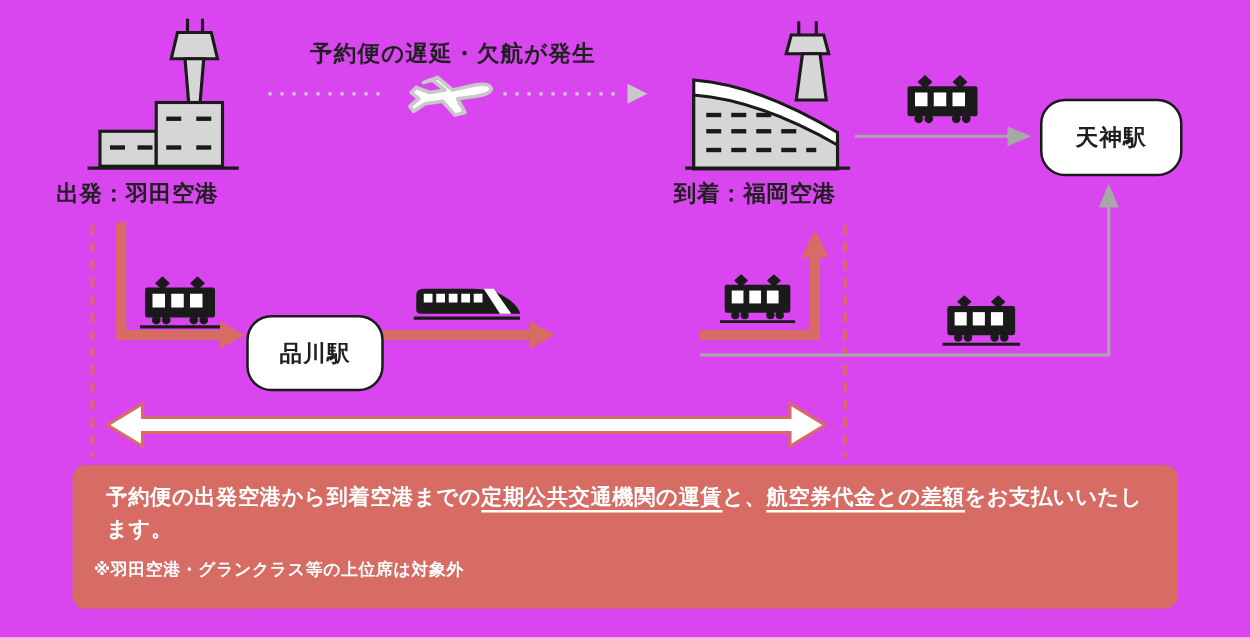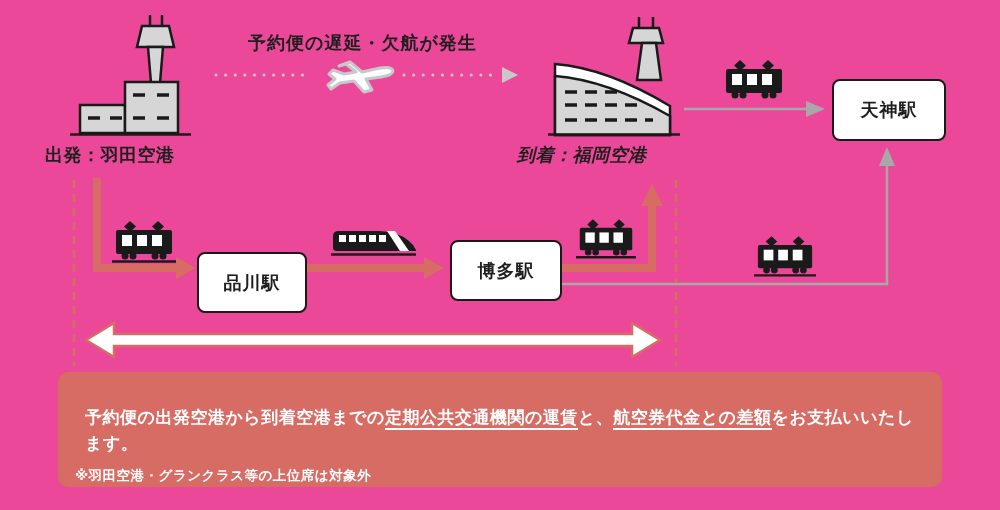--- a/index.html
+++ b/index.html
@@ -1,17 +1,17 @@
 <!DOCTYPE html>
 <html style="--accent-red: #d66c64; --path-gray: #a8a8a8; --dotted-gray: #c8c8c8; --building-fill: #d6d6d6; --outline-black: #1a1a1a; --notice-bg: #d66c64; --notice-text: #ffffff;"><head>
 <meta charset="utf-8">
 <style>
   html,body{margin:0;padding:0;background:#fff;}
   .canvas{
-    position:relative;width:1000px;height:510px;background:#ec4899;overflow:hidden;
+    position:relative;width:1000px;height:510px;background:#d946ef;overflow:hidden;
     font-family:"Liberation Sans","DejaVu Sans",sans-serif;color:#1f1f1f;
   }
   .abs{position:absolute;}
   svg{display:block;overflow:visible;}
   .overlay{position:absolute;left:0;top:0;width:1000px;height:510px;z-index:1;}
 
   
   .dot-line{stroke:var(--dotted-gray);stroke-width:3;stroke-linecap:round;stroke-dasharray:0.1 9.5;fill:none;}
   .gray-line{stroke:var(--path-gray);stroke-width:2.5;fill:none;}
   .gray-head{fill:var(--path-gray);}
@@ -27,34 +27,34 @@
   .bld-stroke{stroke:var(--outline-black);stroke-width:2.5;fill:none;}
   .bld-win{stroke:var(--outline-black);stroke-width:3.5;fill:none;}
   .ink{fill:var(--outline-black);}
   .train-track{stroke:var(--outline-black);stroke-width:2.5;}
   .no-track .train-track{display:none;}
   .plane-outline{fill:#ffffff;stroke:var(--dotted-gray);stroke-width:3;stroke-linejoin:round;stroke-linecap:round;}
 
   
   .station-box{
     position:absolute;z-index:3;background:#ffffff;border:2.5px solid var(--outline-black);
-    border-radius:8px;display:flex;align-items:center;justify-content:center;
+    border-radius:20px;display:flex;align-items:center;justify-content:center;
     font-size:18px;font-weight:bold;letter-spacing:1px;
   }
 
   .label{position:absolute;z-index:3;font-weight:bold;font-size:18px;text-align:left;letter-spacing:0.5px;}
   .caption{position:absolute;z-index:3;font-weight:bold;font-size:18px;letter-spacing:1px;}
 
   .icon{z-index:2;}
 
   
   .notice{
     position:absolute;left:58px;top:372px;width:884px;height:115px;z-index:3;
     background:var(--notice-bg);border-radius:10px;color:var(--notice-text);
-    box-sizing:border-box;padding:33px 27px 0 27px;
+    box-sizing:border-box;padding:13px 27px 0 27px;
   }
   .notice-main{margin:0;font-size:17px;font-weight:bold;line-height:1.55;letter-spacing:0.5px;max-width:830px;}
   .notice .u{border-bottom:2px solid var(--notice-text);padding-bottom:1px;}
   .notice-foot{margin:9px 0 0 -10px;font-size:13.5px;font-weight:bold;letter-spacing:0.5px;}
 </style>
 </head>
 <body>
 
 <div class="canvas">
 
@@ -191,29 +191,26 @@
     <rect fill="#fff" x="30" y="9" width="7" height="7"></rect>
     <rect fill="#fff" x="40" y="9" width="7" height="7"></rect>
     <rect fill="#fff" x="50" y="9" width="7" height="7"></rect>
     <line x1="2" y1="28.5" x2="87" y2="28.5" class="train-track"></line>
   </svg>
 
   <div class="caption" style="left:248px;top:31px;">予約便の遅延・欠航が発生</div>
 
   <div class="label" style="left:45px;top:143px;width:180px;">出発：羽田空港</div>
 
-  <div class="label" style="left:517px;top:143px;width:160px;font-style:italic;">到着：福岡空港</div>
+  <div class="label" style="left:539px;top:143px;width:160px;">到着：福岡空港</div>
 
   <div class="station-box" style="left:197px;top:252px;width:106px;height:57px;">
     <span>品川駅</span>
   </div>
 
-  <div class="station-box" style="left:450px;top:240px;width:108px;height:57px;">
-    <span>博多駅</span>
-  </div>
 
   <div class="station-box" style="left:832px;top:79px;width:110px;height:58px;">
     <span>天神駅</span>
   </div>
 
   <div class="notice">
     <p class="notice-main">
       <span>予約便の出発空港から到着空港までの</span><span class="u">定期公共交通機関の運賃</span><span>と、</span><span class="u">航空券代金との差額</span><span>をお支払いいたします。</span>
     </p>
     <p class="notice-foot">※羽田空港・グランクラス等の上位席は対象外</p>

